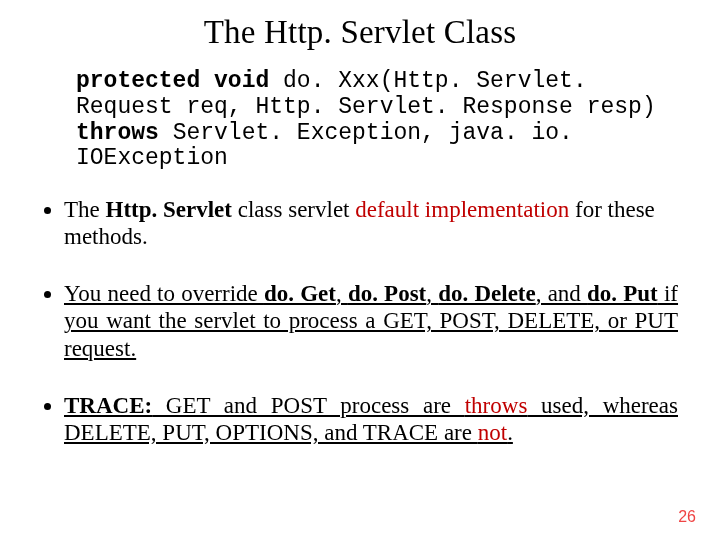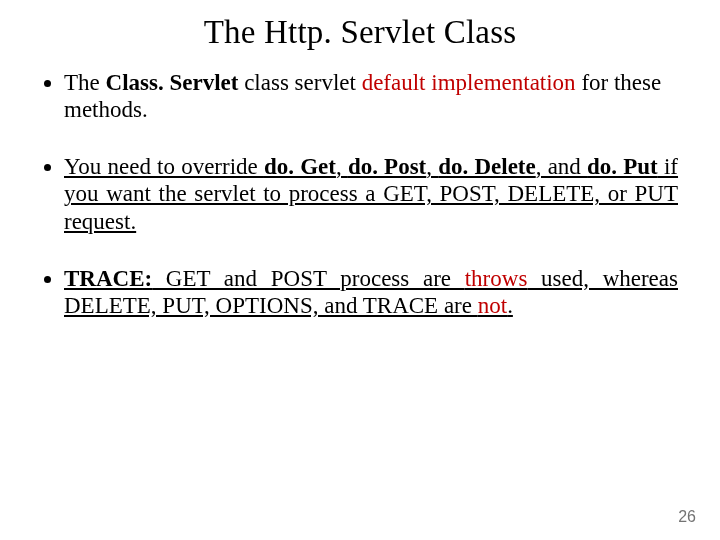--- a/index.html
+++ b/index.html
@@ -45,37 +45,40 @@
     font-size: 23px;
     line-height: 1.12;
     margin: 0 0 24px 34px;
   }
   .just { text-align: justify; text-decoration: underline; }
   .pagenum {
     position: absolute;
     right: 24px;
     bottom: 14px;
     font-size: 16px;
-    color: #737373;
+    color: #ef4444;
     font-family: Arial, sans-serif;
   }
 </style>
 </head>
 <body>
 
 <div class="slide">
 
   <h1 class="title">The Http. Servlet Class</h1>
 
 
+  <div class="code">
+    <span class="bold">protected void</span><span> do. Xxx(Http. Servlet. Request req, Http. Servlet. Response resp) </span><span class="bold">throws</span><span> Servlet. Exception, java. io. IOException</span>
+  </div>
 
   <ul class="body">
 
     <li>
-      <span>The </span><span class="bold">Class. Servlet</span><span> class servlet </span><span class="red">default implementation</span><span> for these methods.</span>
+      <span>The </span><span class="bold">Http. Servlet</span><span> class servlet </span><span class="red">default implementation</span><span> for these methods.</span>
     </li>
 
     <li class="just">
       <span>You need to override </span><span class="bold">do. Get</span><span>, </span><span class="bold">do. Post</span><span>, </span><span class="bold">do. Delete</span><span>, and </span><span class="bold">do. Put</span><span> if you want the servlet to process a GET, POST, DELETE, or PUT request.</span>
     </li>
 
     <li class="just" style="margin-bottom:0;">
       <span class="bold">TRACE:</span><span> GET and POST process are </span><span class="red">throws</span><span> used, whereas DELETE, PUT, OPTIONS, and TRACE are </span><span class="red">not</span><span>.</span>
     </li>
 

